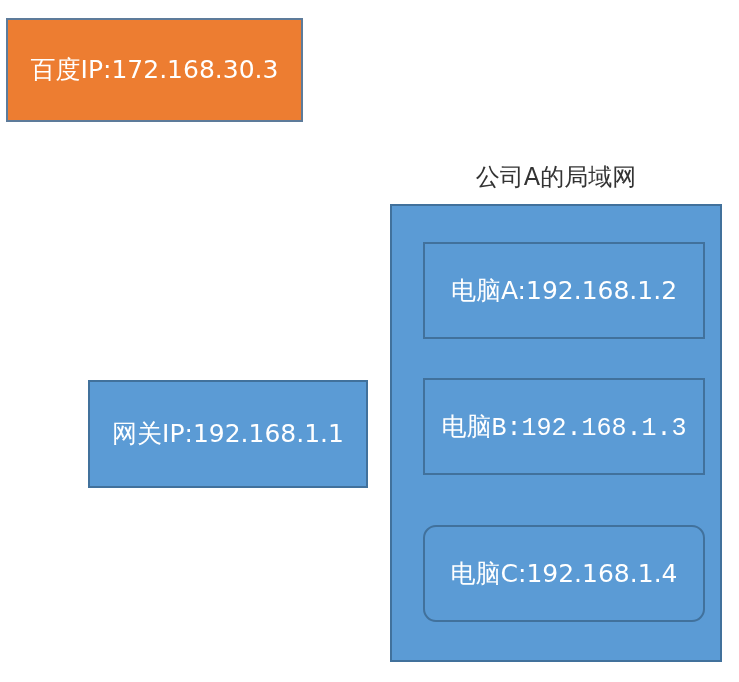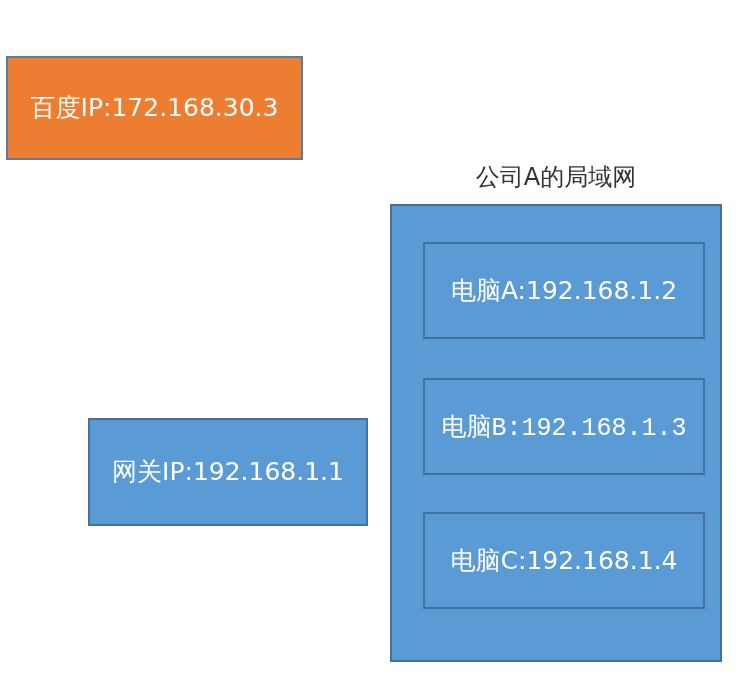--- a/index.html
+++ b/index.html
@@ -18,21 +18,20 @@
   .box {
     position: absolute;
     box-sizing: border-box;
     display: flex;
     align-items: center;
     justify-content: center;
     color: var(--box-text, #ffffff);
     font-size: 25px;
     line-height: 1.2;
     white-space: nowrap;
-    margin-top: 38px;
   }
   .baidu-box {
     left: 6px;
     top: 18px;
     width: 297px;
     height: 104px;
     background: var(--orange-fill, #ED7D31);
     border: 2px solid var(--orange-border, #5D7B9A);
   }
   .gateway-box {
@@ -76,21 +75,21 @@
     align-items: center;
     justify-content: center;
     background: var(--blue-fill, #5B9BD5);
     border: 2px solid var(--blue-border, #41719C);
     color: var(--box-text, #ffffff);
     font-size: 25px;
     white-space: nowrap;
   }
   .computer-a { top: 36px; }
   .computer-b { top: 172px; font-family: Liberation Mono, monospace; }
-  .computer-c { top: 306px; }
+  .computer-c { top: 319px; border-radius: 13px; }
 </style>
 </head>
 <body>
 
 <div class="canvas">
 
   <div class="box baidu-box">
     <span>百度IP:172.168.30.3</span>
   </div>
 

